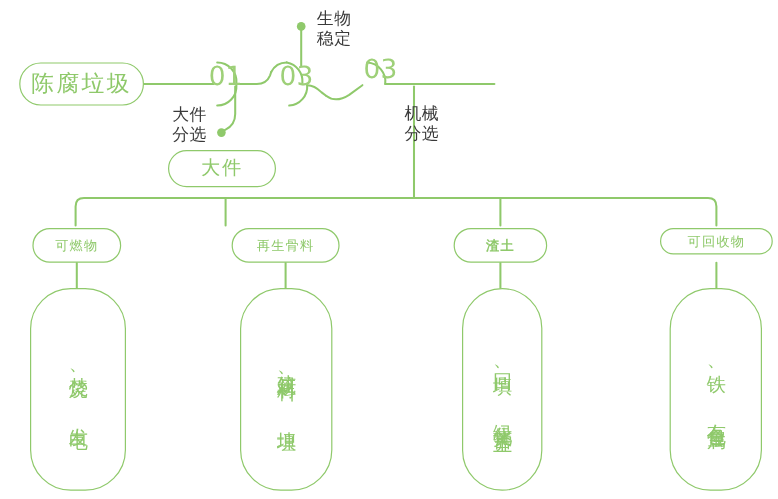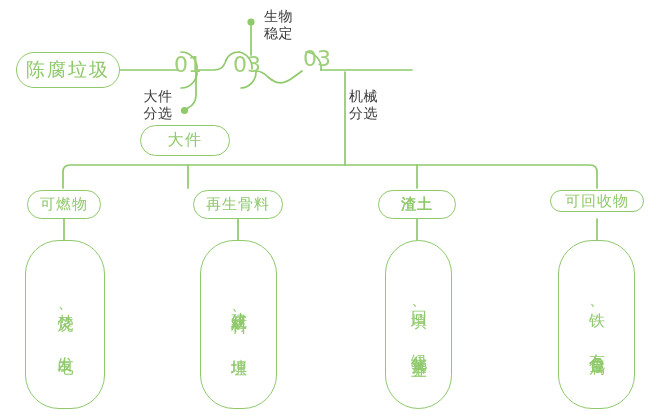--- a/index.html
+++ b/index.html
@@ -20,21 +20,21 @@
     display:flex;align-items:center;justify-content:center;
     border:1.6px solid #8fc96b;
     border-radius:999px;
     color:#8fc96b;
     background:#ffffff;
     box-sizing:border-box;
     letter-spacing:1px;
   }
   .pill-main{font-size:19px;letter-spacing:2px;}
   .pill-sub{font-size:16px;letter-spacing:1.5px;}
-  .pill-cat{font-size:15px;letter-spacing:1px;}
+  .pill-cat{font-size:11px;letter-spacing:1px;}
 
   
   .step-num{
     position:absolute;
     font-size:22px;
     color:#9ed078;
     letter-spacing:0px;
     line-height:1;
     font-family:"DejaVu Sans","Liberation Sans",sans-serif;
   }
@@ -127,21 +127,21 @@
   <div class="step-num" style="left:174px;top:54px;">01</div>
   <div class="step-num" style="left:233px;top:54px;">03</div>
   <div class="step-num" style="left:303px;top:48px;">03</div>
 
   <div class="side-label" style="left:134px;top:88px;width:48px;text-align:center;">大件
 分选</div>
 
   <div class="side-label" style="left:264px;top:8px;width:46px;">生物
 稳定</div>
 
-  <div class="side-label" style="left:349px;top:88px;width:48px;">机械
+  <div class="side-label" style="left:337px;top:88px;width:48px;font-family:Liberation Mono, monospace;">机械
 分选</div>
 
   <div class="pill pill-sub" style="left:140px;top:125px;width:90px;height:31px;">
     <span>大件</span>
   </div>
 
   <div class="pill pill-cat" style="left:27px;top:190px;width:74px;height:29px;">
     <span>可燃物</span>
   </div>
   <div class="pill pill-cat" style="left:193px;top:190px;width:90px;height:29px;font-family:Liberation Mono, monospace;">

